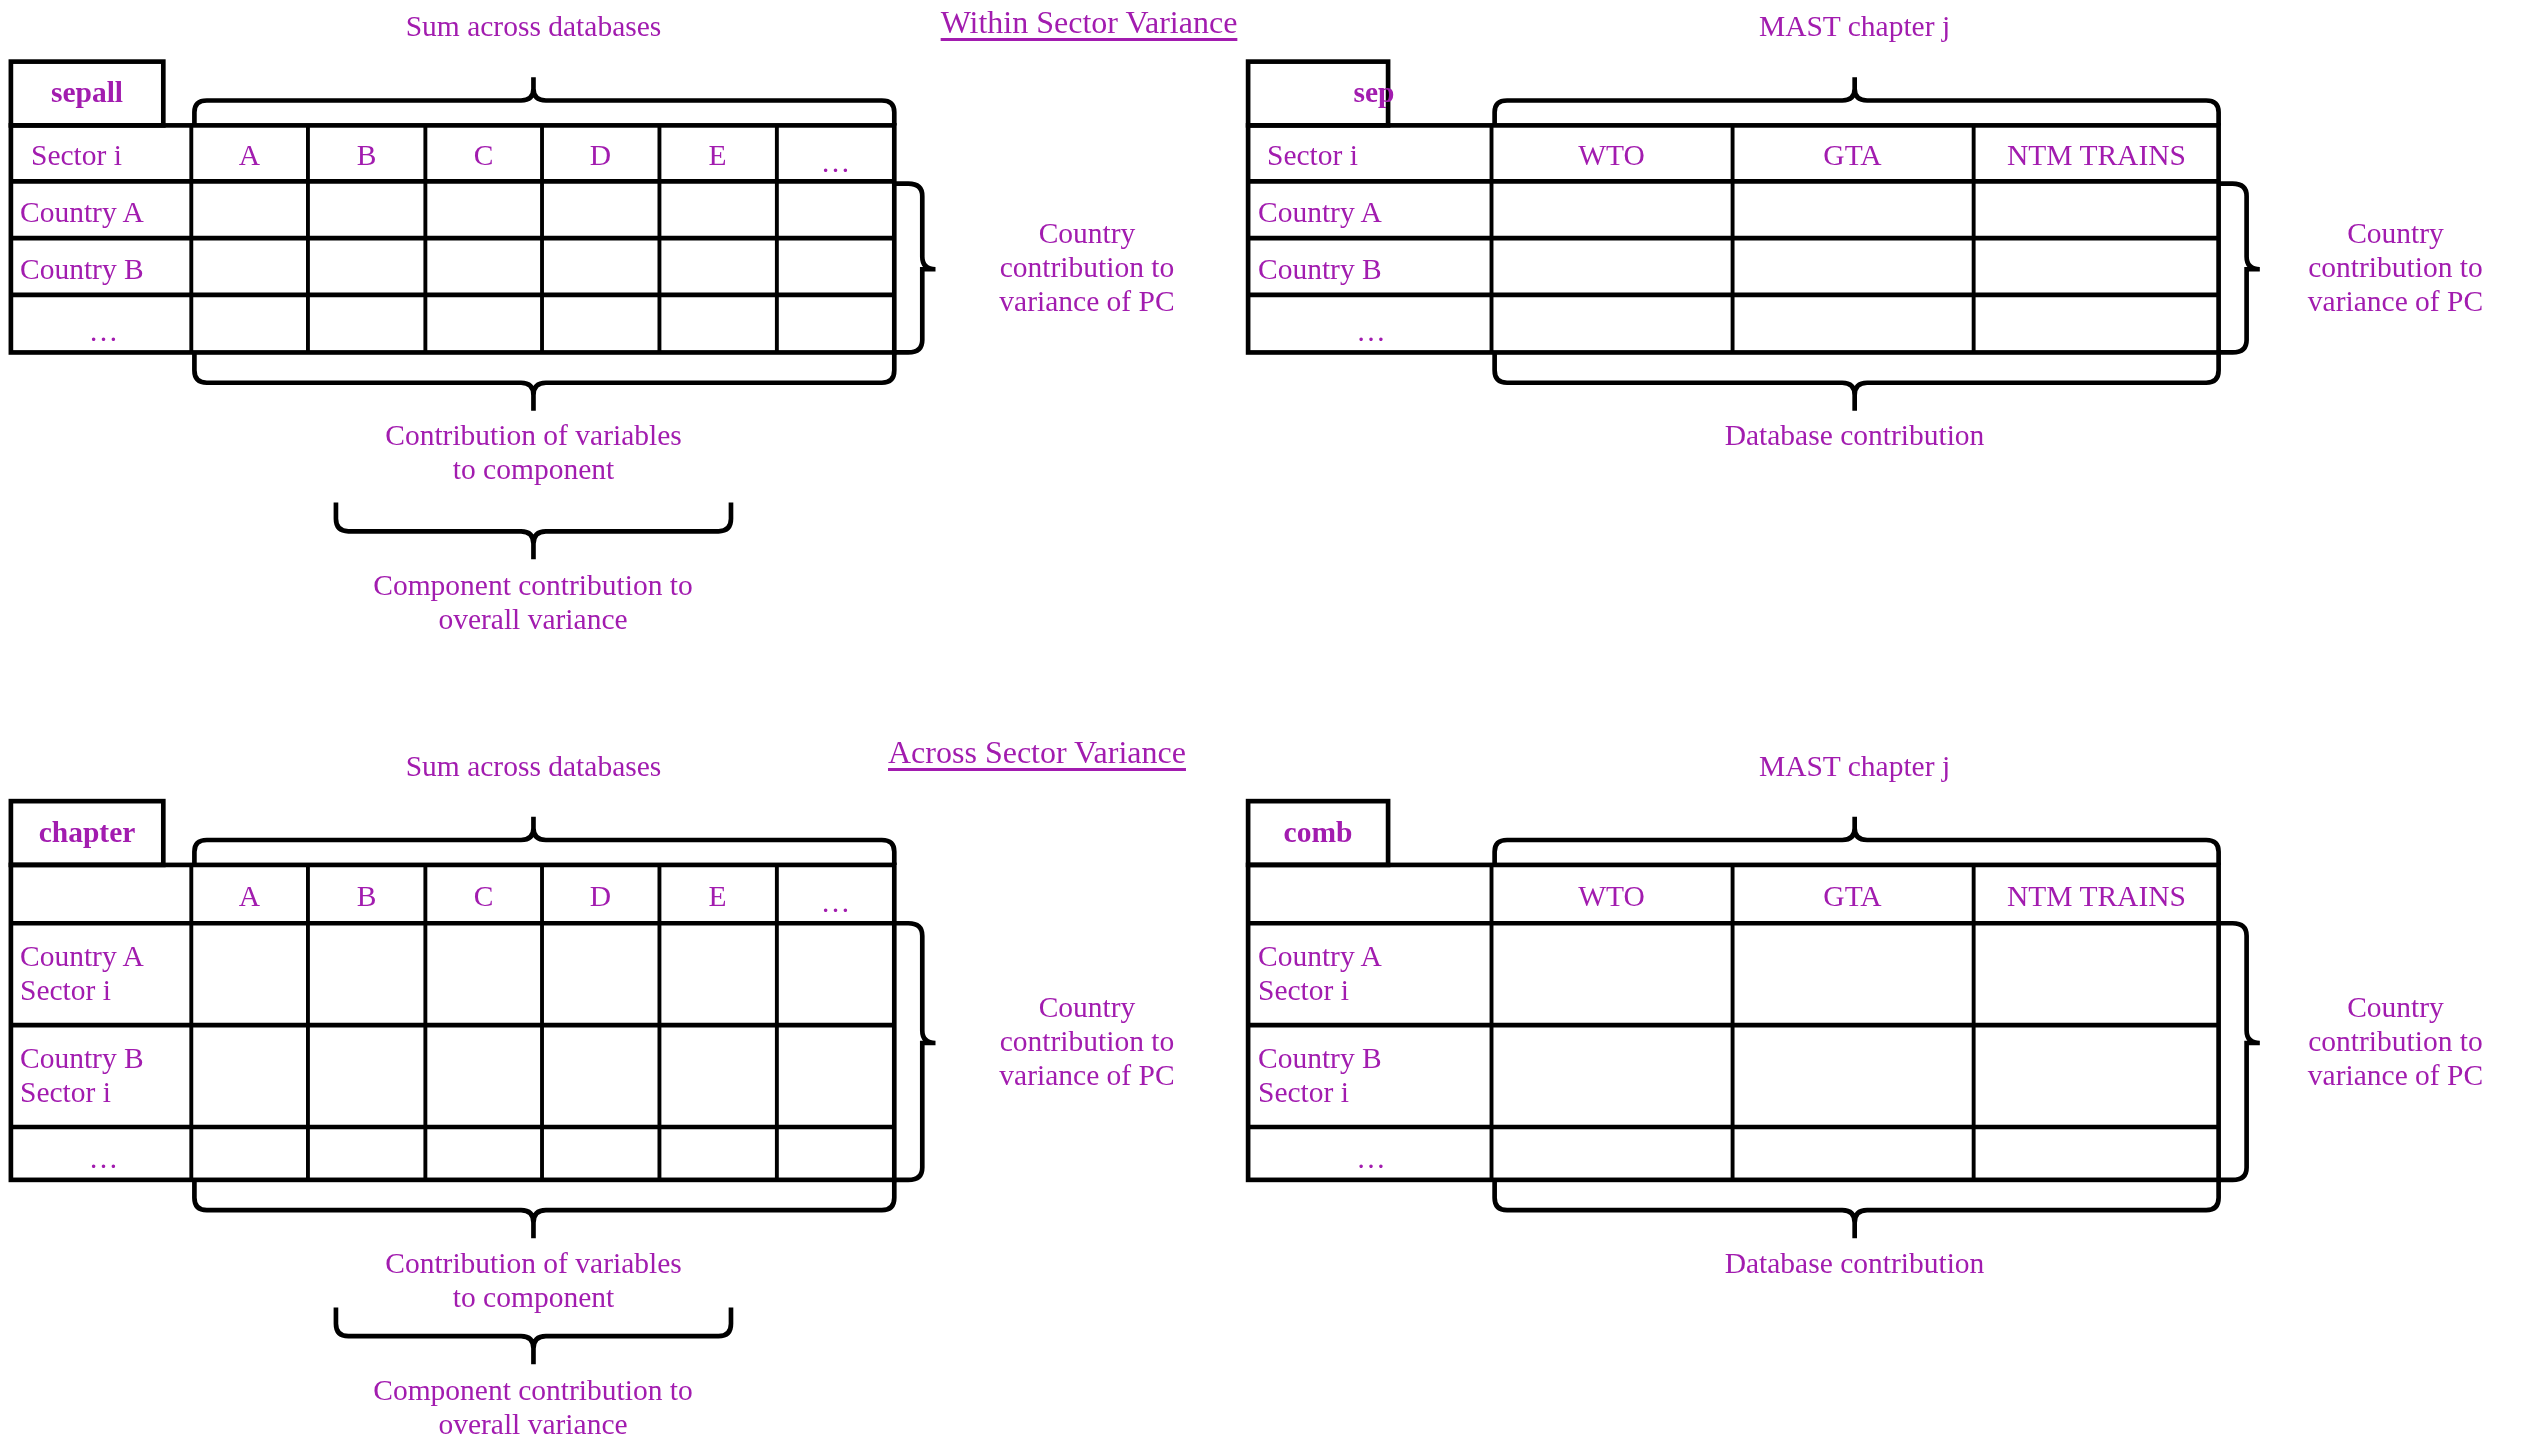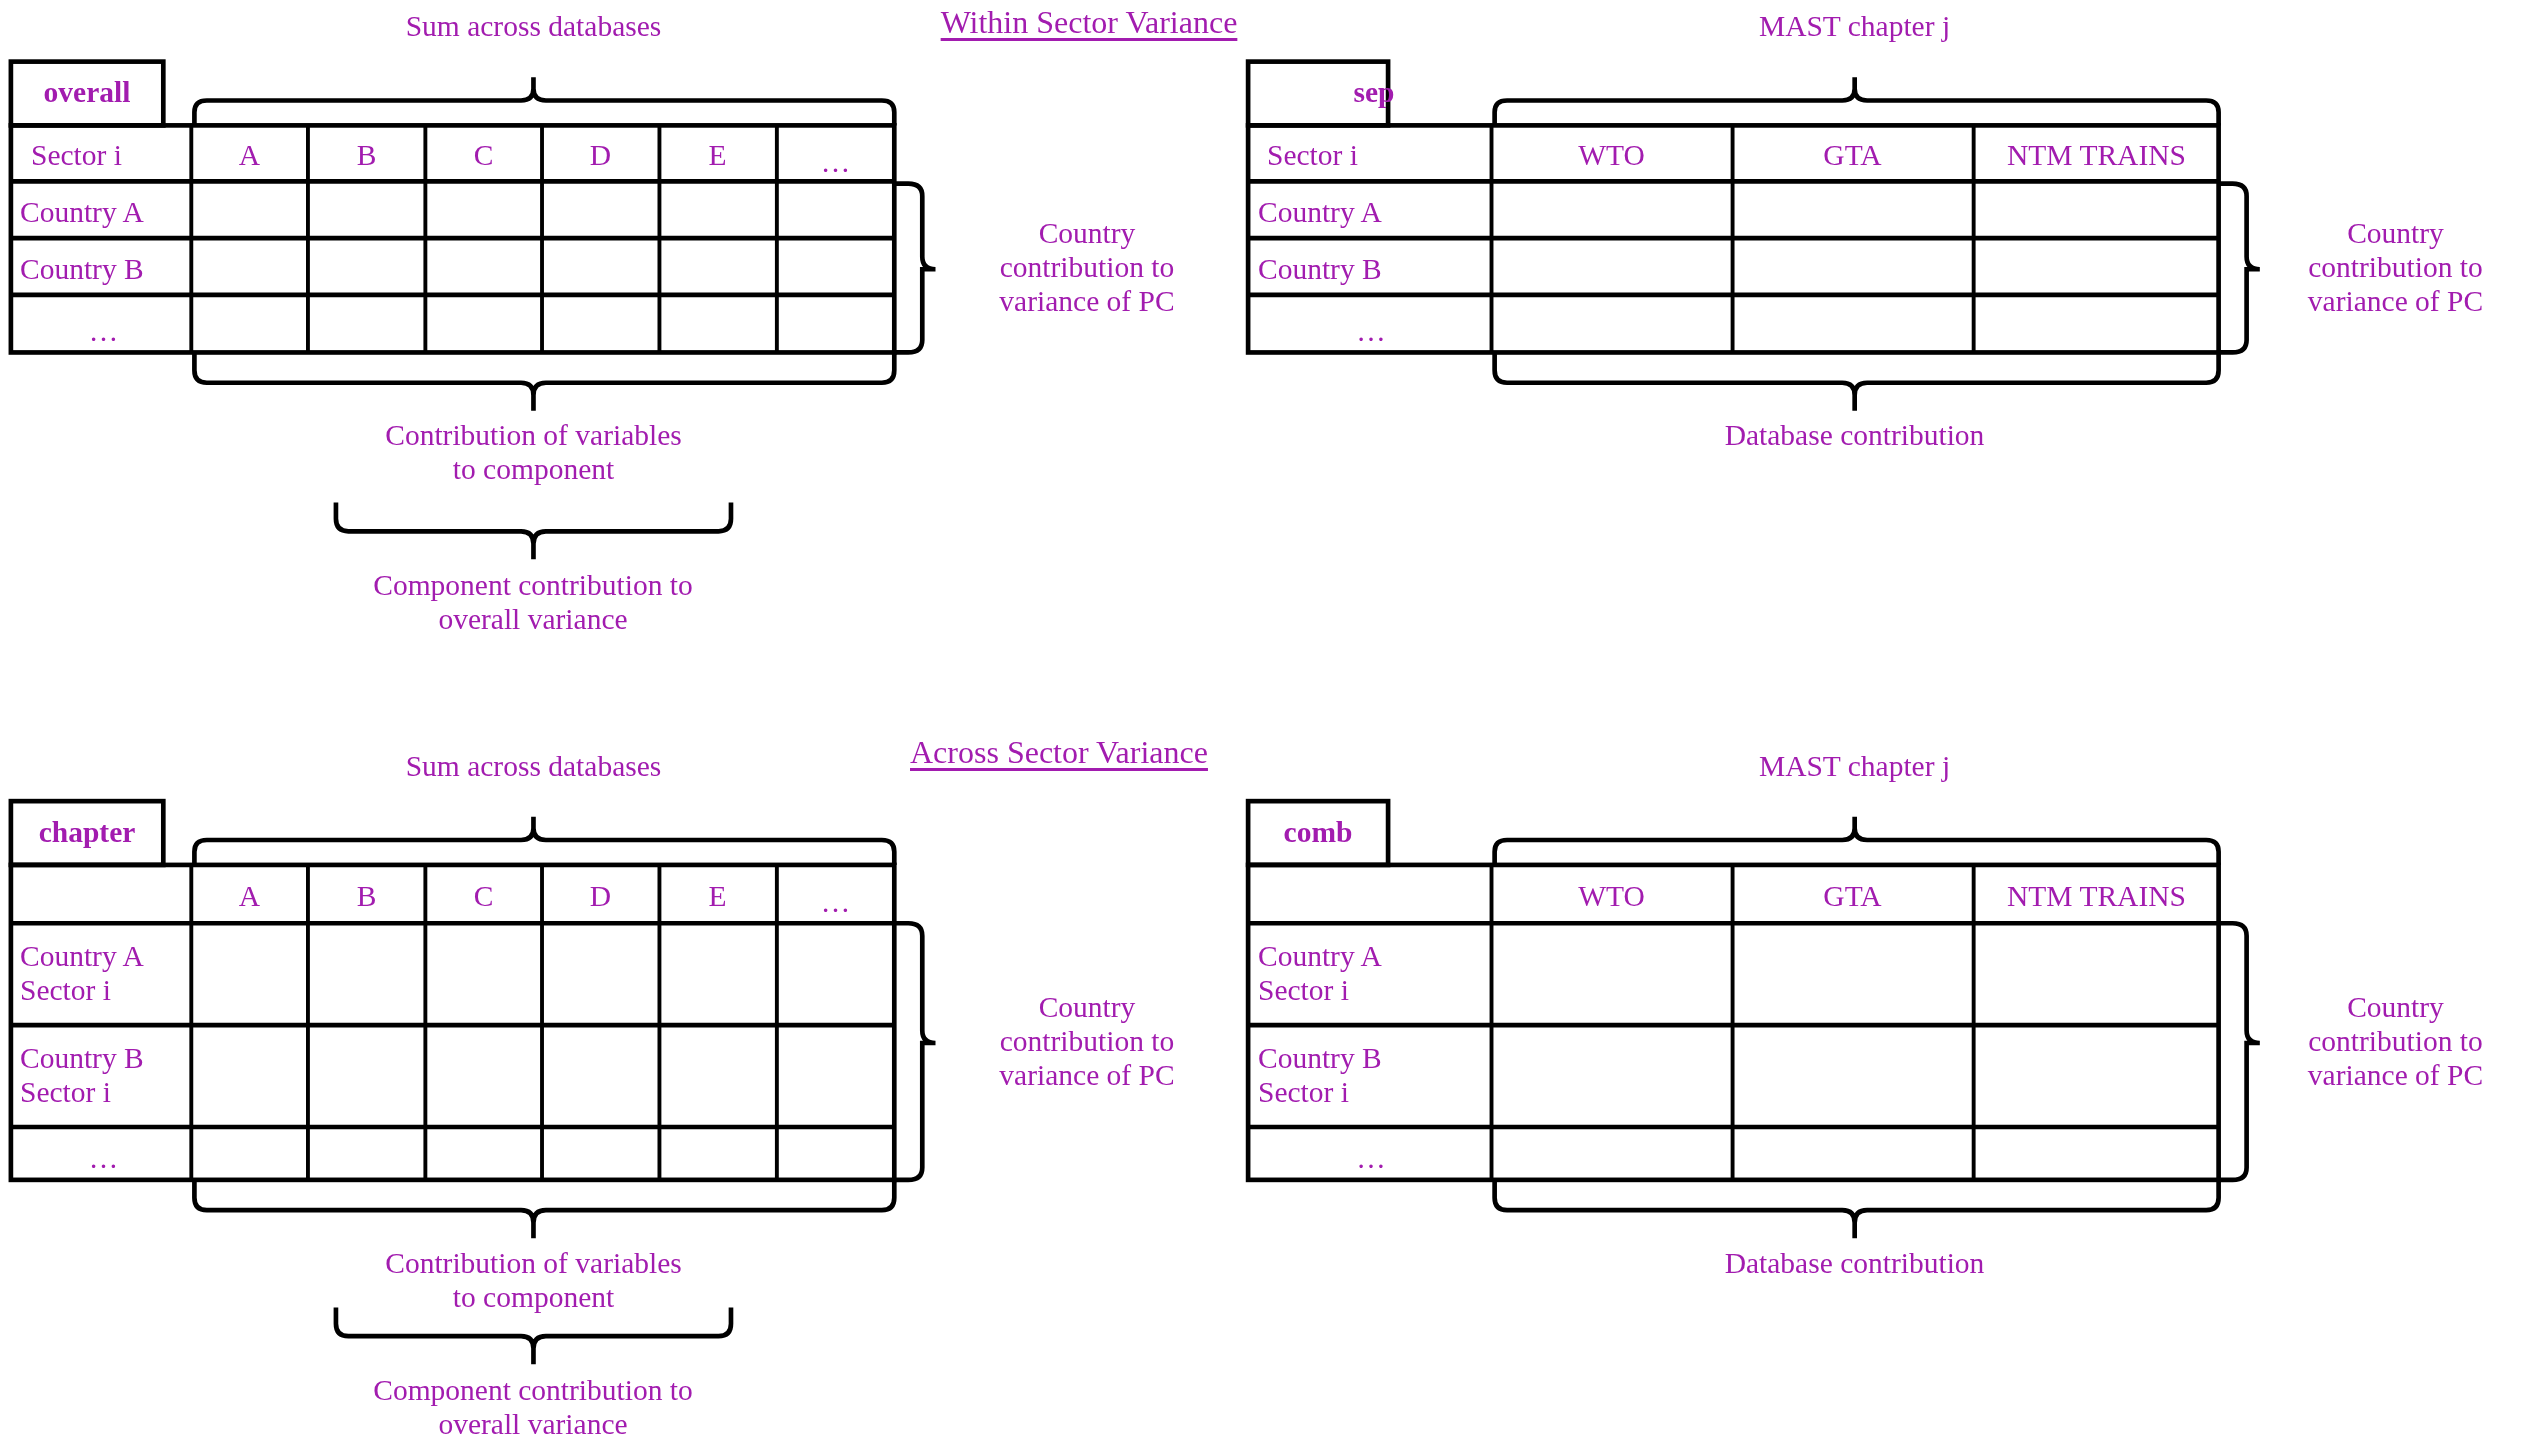--- a/index.html
+++ b/index.html
@@ -183,23 +183,23 @@
       <g stroke-width="6">
         <path d="M 1922 1517 L 1922 1540 Q 1922 1556 1938 1556 L 2369 1556 Q 2385 1556 2385 1572 L 2385 1592
                  L 2385 1572 Q 2385 1556 2401 1556 L 2837 1556 Q 2853 1556 2853 1540 L 2853 1517"></path>
       </g>
 
     </g>
   </svg>
 
   <div class="lbl sect-title" style="left:910px; top:3.9px; width:358px;text-align:center;">Within Sector Variance</div>
 
-  <div class="lbl sect-title" style="left:910px; top:734px; width:358px;">Across Sector Variance</div>
-
-  <div class="lbl tagname" style="left:11px; top:75px; width:152px;">overall</div>
+  <div class="lbl sect-title" style="left:888px; top:734px; width:358px;">Across Sector Variance</div>
+
+  <div class="lbl tagname" style="left:11px; top:75px; width:152px;">sepall</div>
 
   <div class="lbl annot" style="left:339px; top:9.3px; width:389px;">Sum across databases</div>
 
   <div class="lbl rowlbl" style="left:31px; top:138px; width:156px;">Sector i</div>
   <div class="lbl cellhdr" style="left:191px; top:138px; width:117px;">A</div>
   <div class="lbl cellhdr" style="left:308px; top:138px; width:117px;">B</div>
   <div class="lbl cellhdr" style="left:425px; top:138px; width:117px;">C</div>
   <div class="lbl cellhdr" style="left:542px; top:138px; width:117px;">D</div>
   <div class="lbl cellhdr" style="left:659px; top:138px; width:117px;">E</div>
   <div class="lbl cellhdr" style="left:777px; top:145px; width:117px;">…</div>

